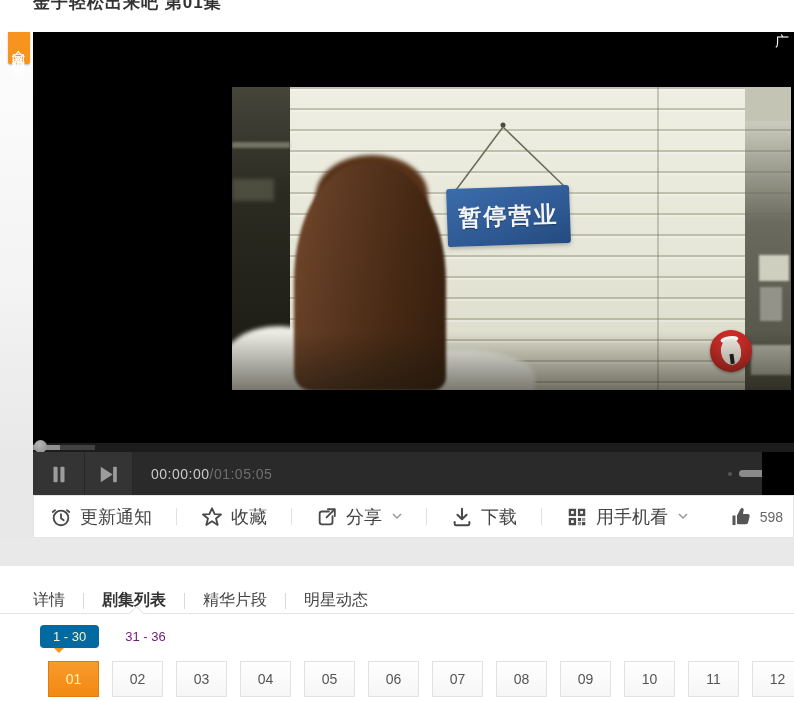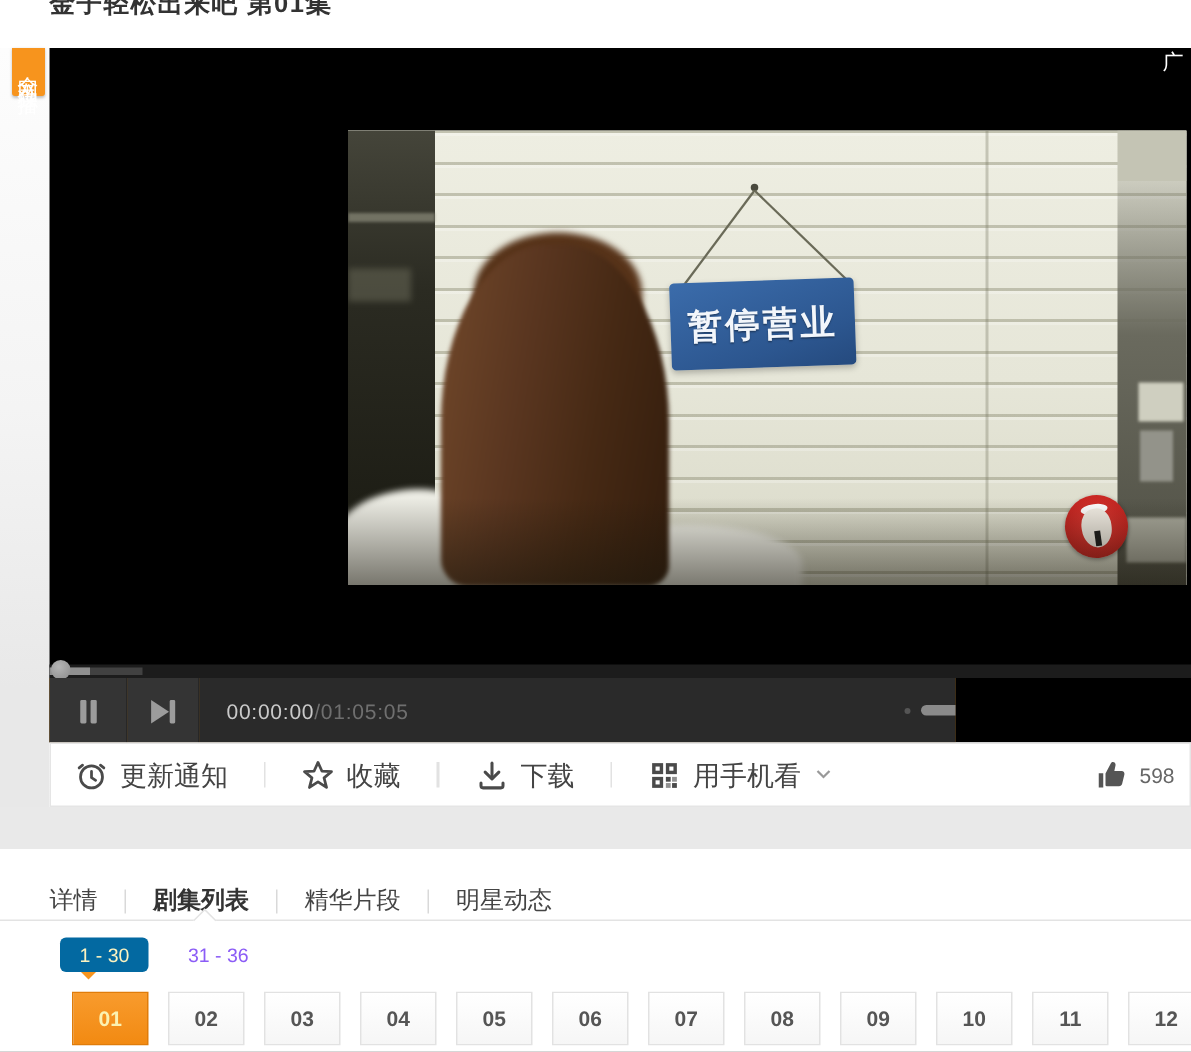--- a/index.html
+++ b/index.html
@@ -67,21 +67,21 @@
     background:linear-gradient(180deg, rgba(25,22,12,0) 0%, rgba(25,22,12,.55) 100%); }
 
   
   .progress { position:absolute; left:0; top:411px; width:761px; height:9px; background:#1c1c1c; }
   .progress .buffer { position:absolute; left:0; top:2px; width:62px; height:5px; background:#414141; }
   .progress .played { position:absolute; left:0; top:2px; width:27px; height:5px; background:#8f8f8f; }
   .progress .knob { position:absolute; left:1px; top:-3px; width:13px; height:13px; border-radius:50%;
     background:radial-gradient(circle at 40% 35%, #b5b5b5, #8a8a8a); }
 
   
-  .controls { position:absolute; left:0; top:420px; width:604px; height:43px; background:#a16207; display:flex; }
+  .controls { position:absolute; left:0; top:420px; width:729px; height:43px; background:#a16207; display:flex; }
   .ctl-cell { width:52px; height:100%; display:flex; align-items:center; justify-content:center;
     border-right:1px solid #272727; background:#343434; cursor:pointer; }
   .ctl-cell.next { width:48px; }
   .time-panel { flex:1; background:#2a2a2a; display:flex; align-items:center; padding-left:18px;
     font-size:14px; letter-spacing:.5px; position:relative; }
   .time-cur { color:#c9c9c9; }
   .time-sep, .time-total { color:#6f6f6f; }
   .vol-bar { position:absolute; right:0; top:18px; width:23px; height:7px; background:#8a8a8a; border-radius:4px 0 0 4px; }
   .vol-dot { position:absolute; right:30px; top:20px; width:4px; height:4px; border-radius:50%; background:#555; }
 
@@ -100,27 +100,27 @@
   .tabs-module { position:absolute; left:0; top:566px; width:794px; height:135px; background:#fff; z-index:2; }
   .tabs { position:absolute; left:33px; top:24px; display:flex; align-items:center; }
   .tab { font-size:16px; color:#444; cursor:pointer; }
   .tab.active { font-weight:bold; color:#333; }
   .tab-sep { width:1px; height:16px; background:#d9d9d9; margin:0 18px; }
   .tab-divider { position:absolute; left:0; top:47px; width:794px; border-top:1px solid #e3e3e3; }
   .tab-notch { position:absolute; left:131px; top:-6px; width:11px; height:11px; background:#fff;
     transform:rotate(45deg); border-left:1px solid #e3e3e3; border-top:1px solid #e3e3e3; }
 
   .range-row { position:absolute; left:40px; top:57px; display:flex; align-items:center; gap:26px; height:26px; }
-  .range { font-size:13px; color:#8b5cf6; cursor:pointer; position:relative; }
+  .range { font-size:13px; color:#701a75; cursor:pointer; position:relative; }
   .range.active { background:#0369a1; color:#fdf3c0; padding:4px 13px; border-radius:4px; }
   .range.active::after { content:""; position:absolute; left:14px; bottom:-5px;
     border-left:5px solid transparent; border-right:5px solid transparent; border-top:5px solid #f7941d; }
 
   .ep-row { position:absolute; left:48px; top:95px; display:flex; gap:13px; width:760px; overflow:hidden; }
-  .ep { flex:0 0 51px; height:36px; line-height:34px; text-align:center; font-size:14px; font-weight:bold;
+  .ep { flex:0 0 51px; height:36px; line-height:34px; text-align:center; font-size:14px; font-weight:normal;
     color:#555; background:linear-gradient(180deg,#fff,#f6f6f6); border:1px solid #e2e2e2; cursor:pointer; }
   .ep.active { background:linear-gradient(180deg,#f89b2d,#f28a12); border-color:#e07c0a; color:#fbf2b2; }
 </style>
 </head>
 <body>
 
 <div class="stage">
 
   <div class="page-title">金子轻松出来吧 第01集</div>
   <div class="left-gutter"></div>
@@ -207,20 +207,31 @@
     <div class="act-sep"></div>
 
     <div class="act-item">
       <svg class="act-icon" viewBox="0 0 24 24" fill="none" stroke="currentColor" stroke-width="2" stroke-linejoin="round">
         <polygon points="12,2.5 14.9,8.9 21.8,9.2 16.4,13.7 18.2,20.7 12,16.6 5.8,20.7 7.6,13.7 2.2,9.2 9.1,8.9"></polygon>
       </svg>
       <span>收藏</span>
     </div>
     <div class="act-sep"></div>
 
+    <div class="act-item">
+      <svg class="act-icon" viewBox="0 0 24 24" fill="none" stroke="currentColor" stroke-width="2" stroke-linecap="round" stroke-linejoin="round">
+        <path d="M14 6H6.5A2.5 2.5 0 0 0 4 8.5v9A2.5 2.5 0 0 0 6.5 20h9a2.5 2.5 0 0 0 2.5-2.5V11"></path>
+        <path d="M13 3.5h7.5V11"></path>
+          <path d="M20 4l-8.5 8.5"></path>
+      </svg>
+      <span>分享</span>
+      <svg class="chev" viewBox="0 0 10 7" fill="none" stroke="currentColor" stroke-width="1.5">
+          <path d="M1 1l4 4 4-4"></path>
+        </svg>
+    </div>
     <div class="act-sep"></div>
 
     <div class="act-item">
       <svg class="act-icon" viewBox="0 0 24 24" fill="none" stroke="currentColor" stroke-width="2.2" stroke-linecap="round" stroke-linejoin="round">
         <path d="M12 3v10"></path>
           <path d="M7 9.5l5 5 5-5"></path>
           <path d="M4 17.5v2a1.5 1.5 0 0 0 1.5 1.5h13a1.5 1.5 0 0 0 1.5-1.5v-2"></path>
       </svg>
       <span>下载</span>
     </div>

